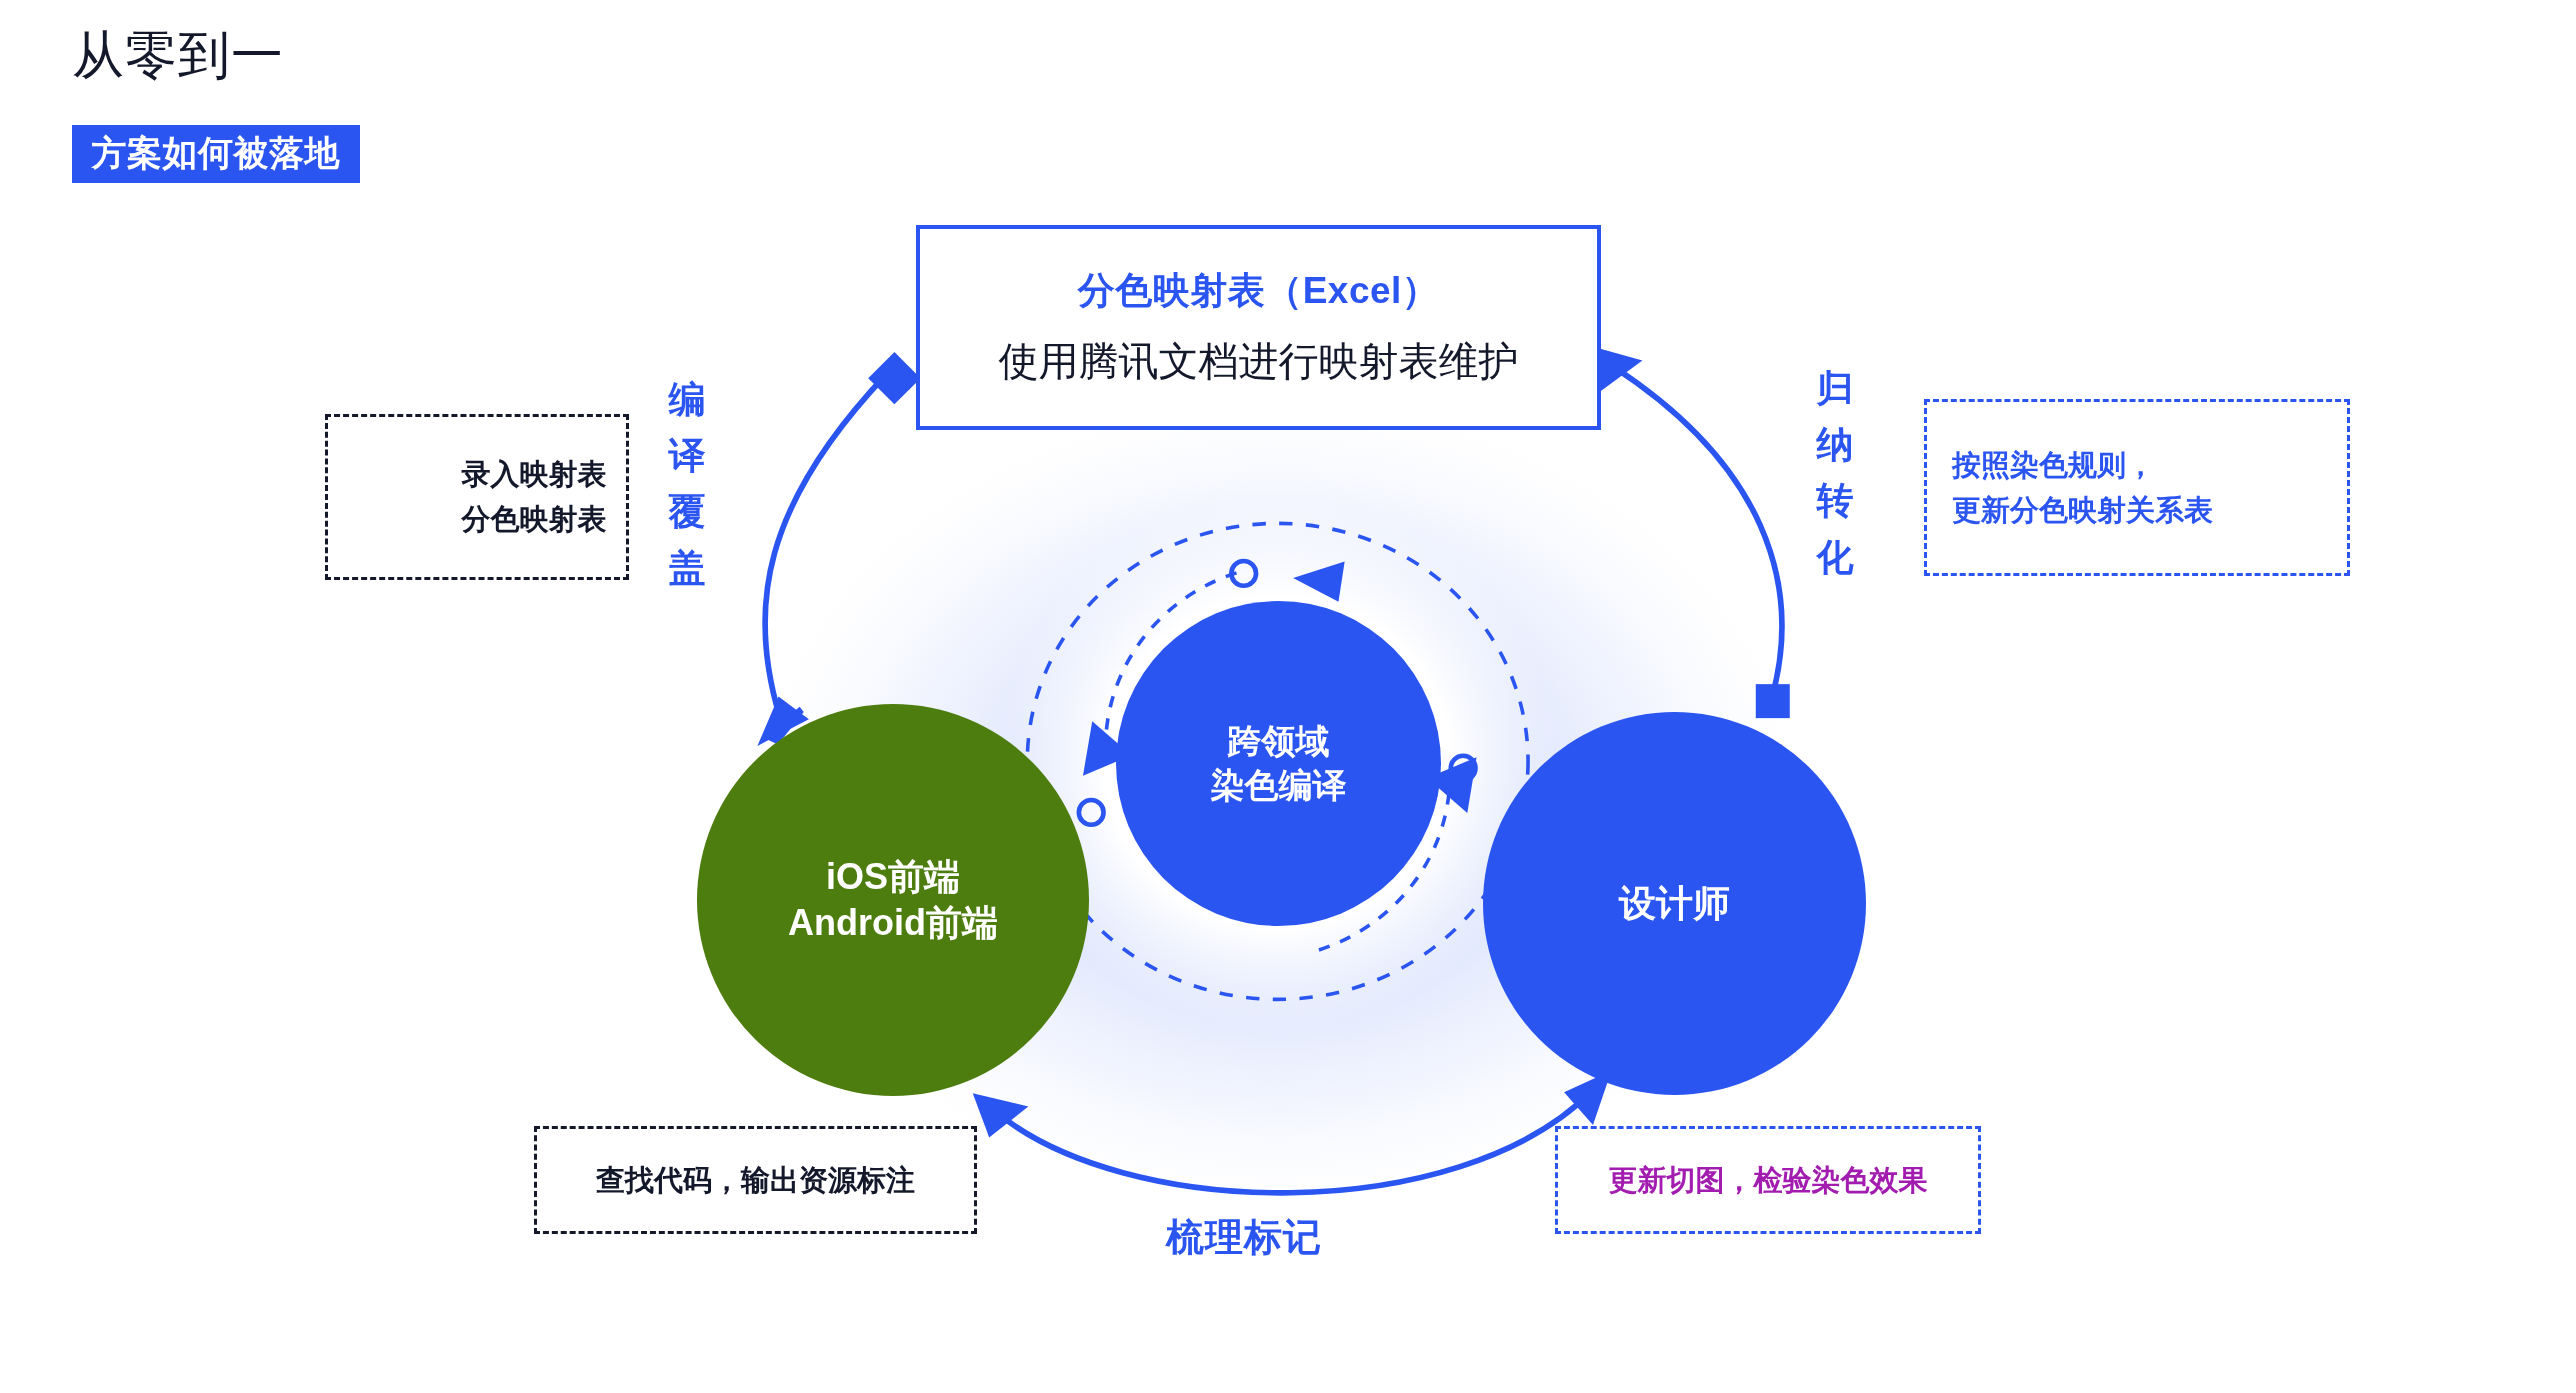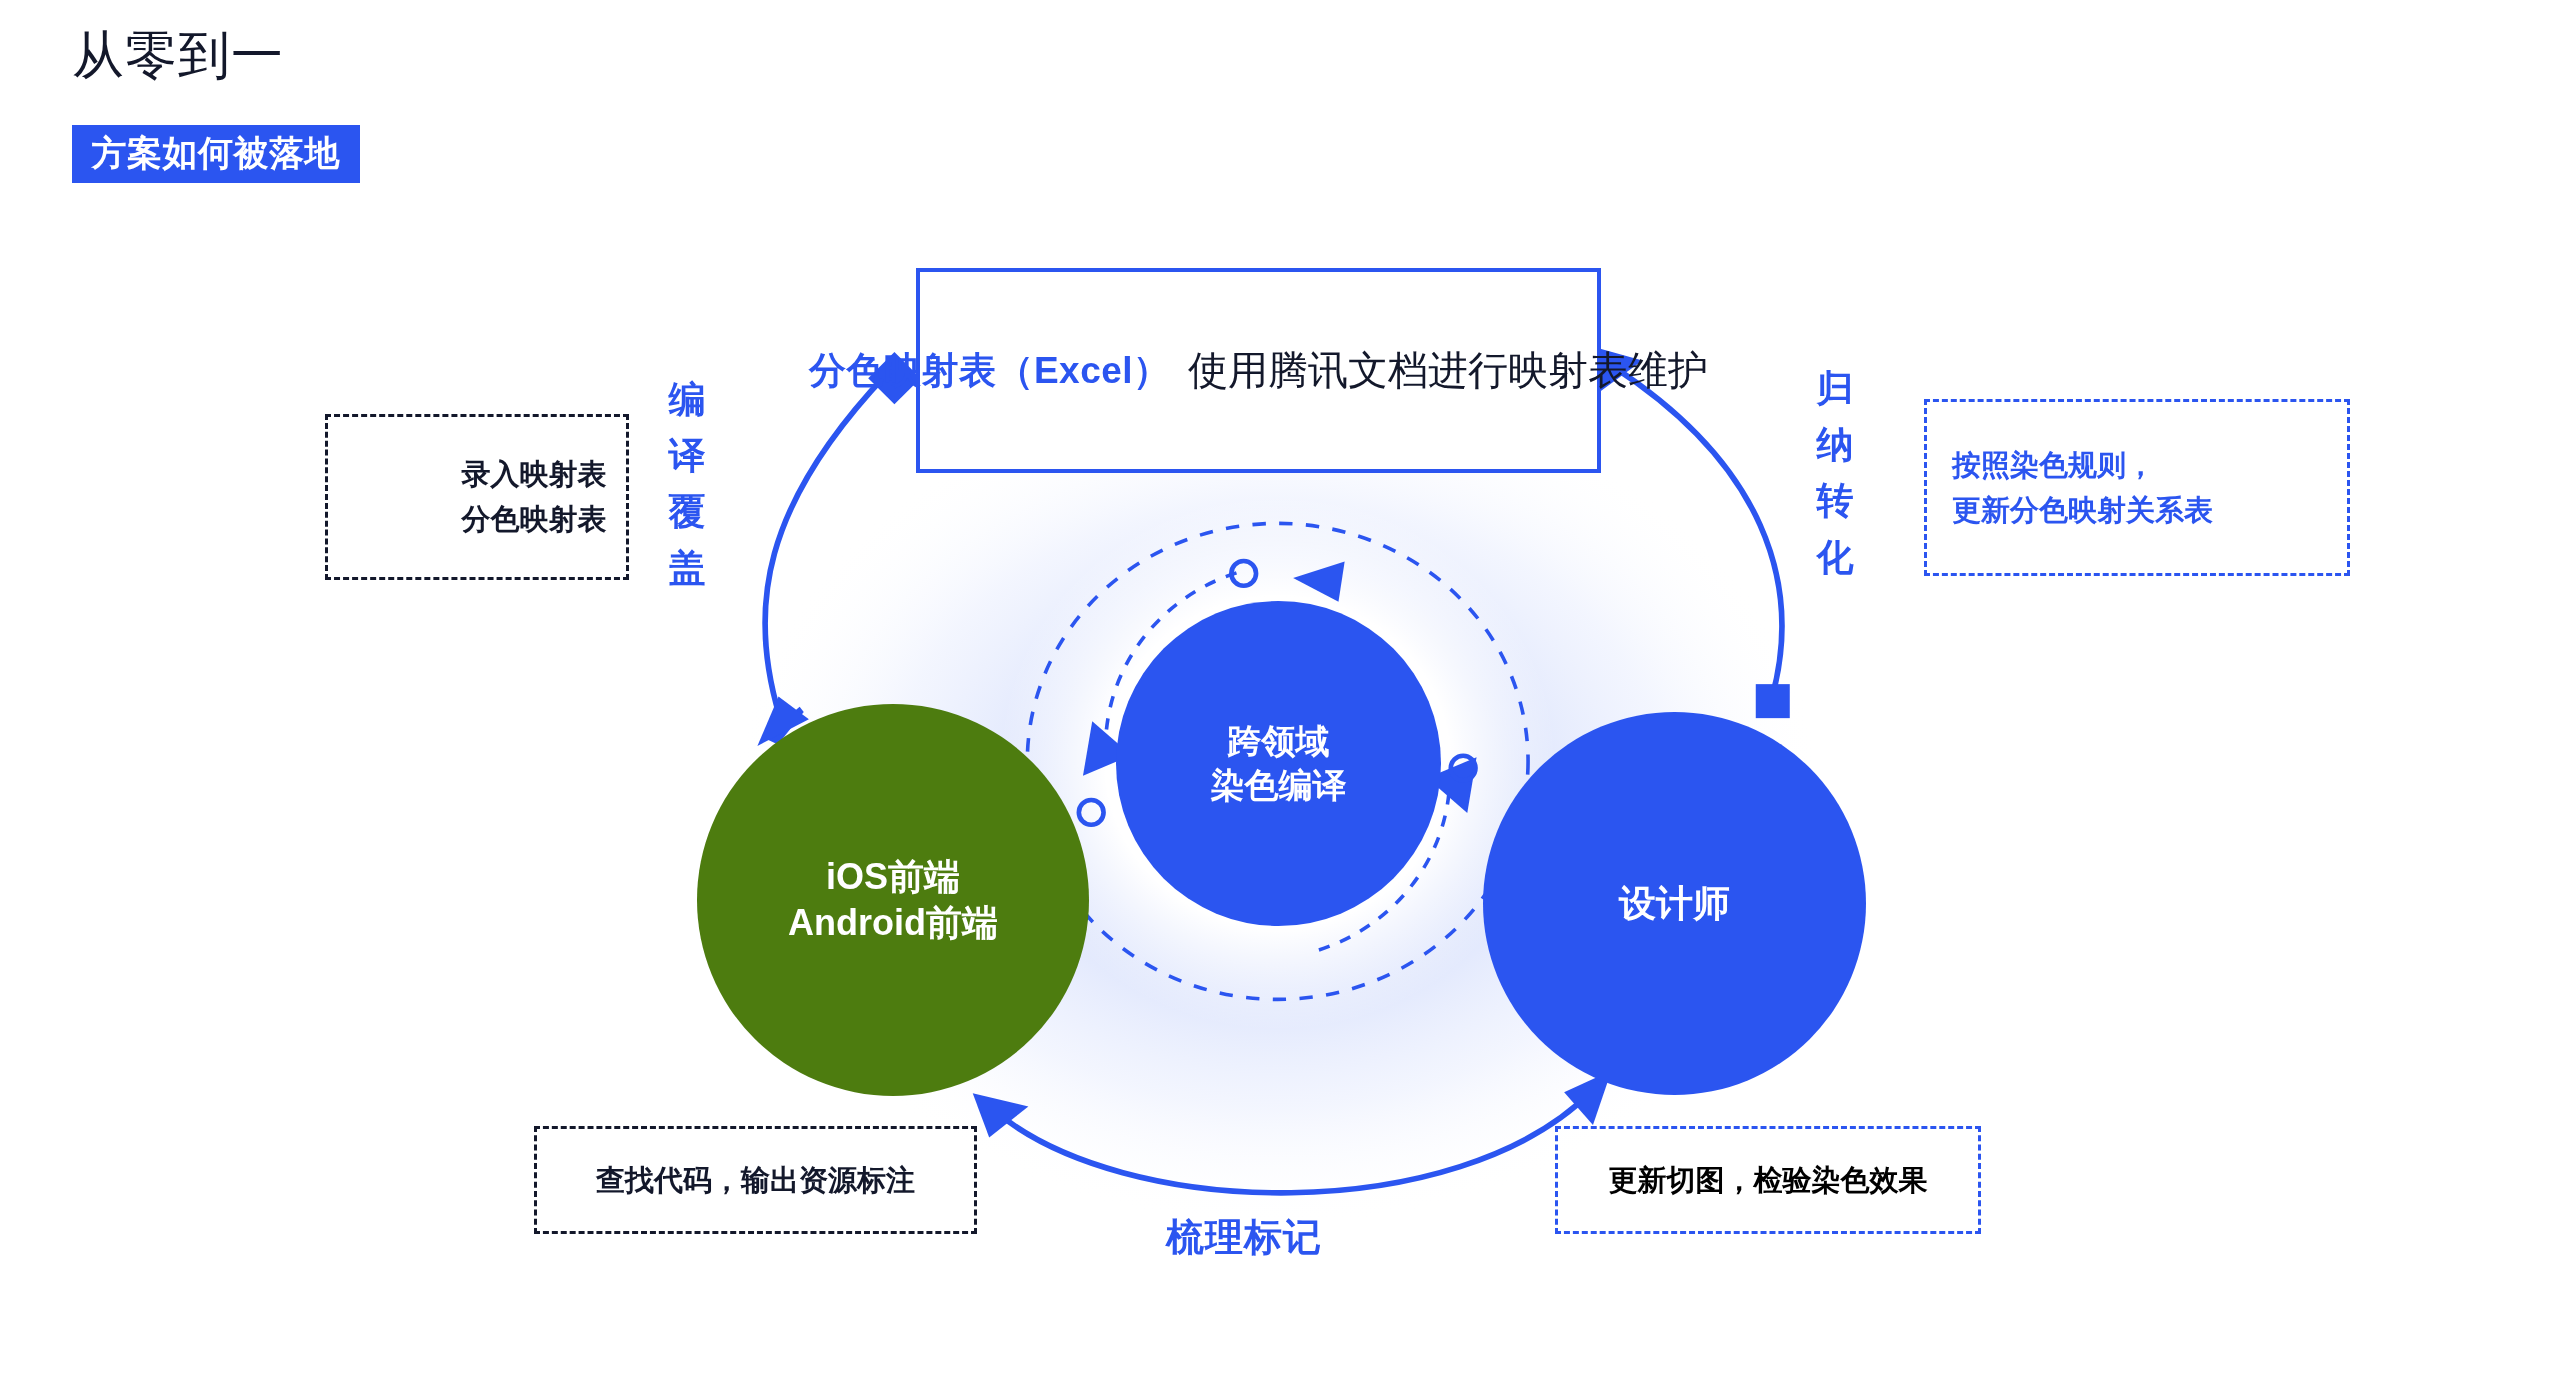--- a/index.html
+++ b/index.html
@@ -77,25 +77,24 @@
   #excel-box {
     position: absolute;
     left: 916px;
     top: 225px;
     width: 685px;
     height: 205px;
     border: 4.6px solid #2b55f0;
     background: #ffffff;
     box-sizing: border-box;
     display: flex;
-    flex-direction: row;
+    flex-direction: column;
     align-items: center;
     justify-content: center;
     gap: 17.5px;
-    margin-top: 43px;
   }
   #excel-title {
     font-size: 37px;
     font-weight: 700;
     color: #2b55f0;
     letter-spacing: 0.5px;
     white-space: nowrap;
   }
   #excel-sub {
     font-size: 40px;
@@ -152,21 +151,21 @@
   #note-bottom-left .note-line { color: #13182b; }
 
   #note-bottom-right {
     left: 1555px;
     top: 1126px;
     width: 426px;
     height: 108px;
     border: 3.1px dashed #2b55f0;
     align-items: center;
   }
-  #note-bottom-right .note-line { color: #000000; }
+  #note-bottom-right .note-line { color: #a21caf; }
 
   
   .vlabel {
     position: absolute;
     color: #2b55f0;
     font-weight: 700;
     font-size: 37px;
     line-height: 1.52;
     text-align: center;
     width: 46px;

